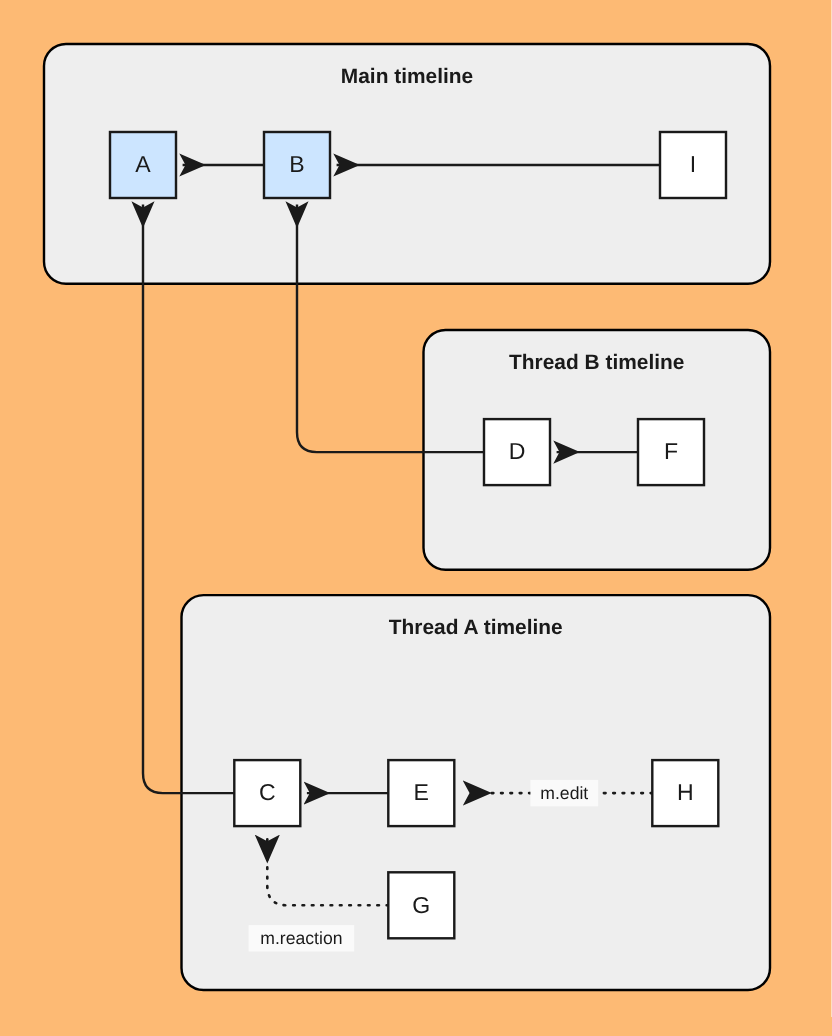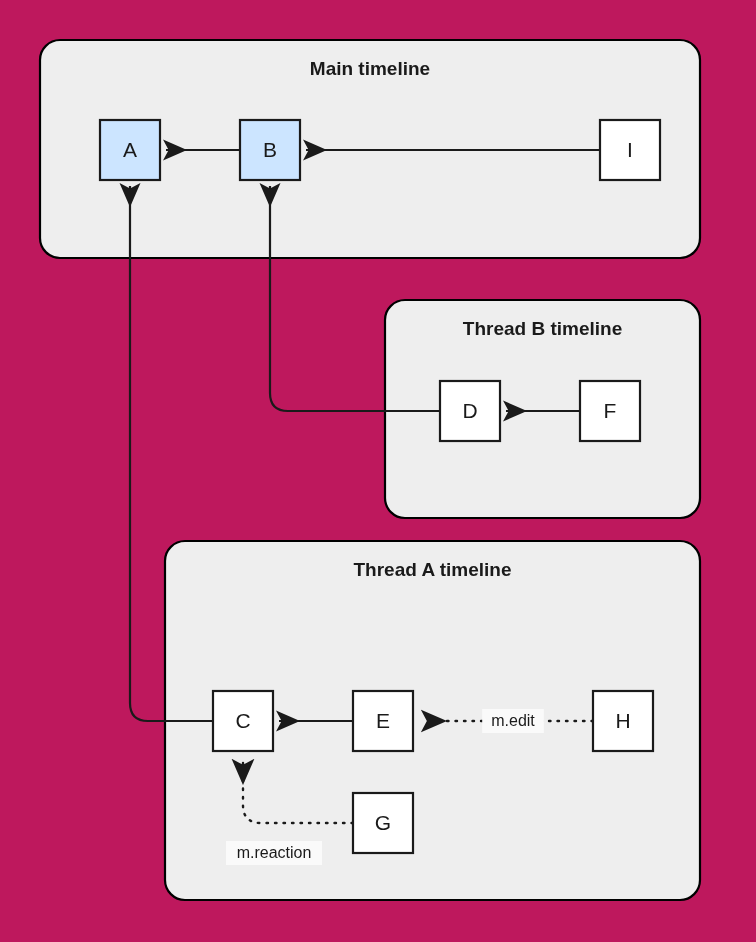--- a/index.html
+++ b/index.html
@@ -4,21 +4,21 @@
 <style>
   html, body {
     margin: 0;
     padding: 0;
     background: #ffffff;
   }
   #canvas {
     position: relative;
     width: 756px;
     height: 942px;
-    background: #be185d;
+    background: #fdba74;
     font-family: "Liberation Sans", sans-serif;
     overflow: hidden;
   }
   #diagram-svg {
     position: absolute;
     left: 0;
     top: 0;
     width: 756px;
     height: 942px;
   }

